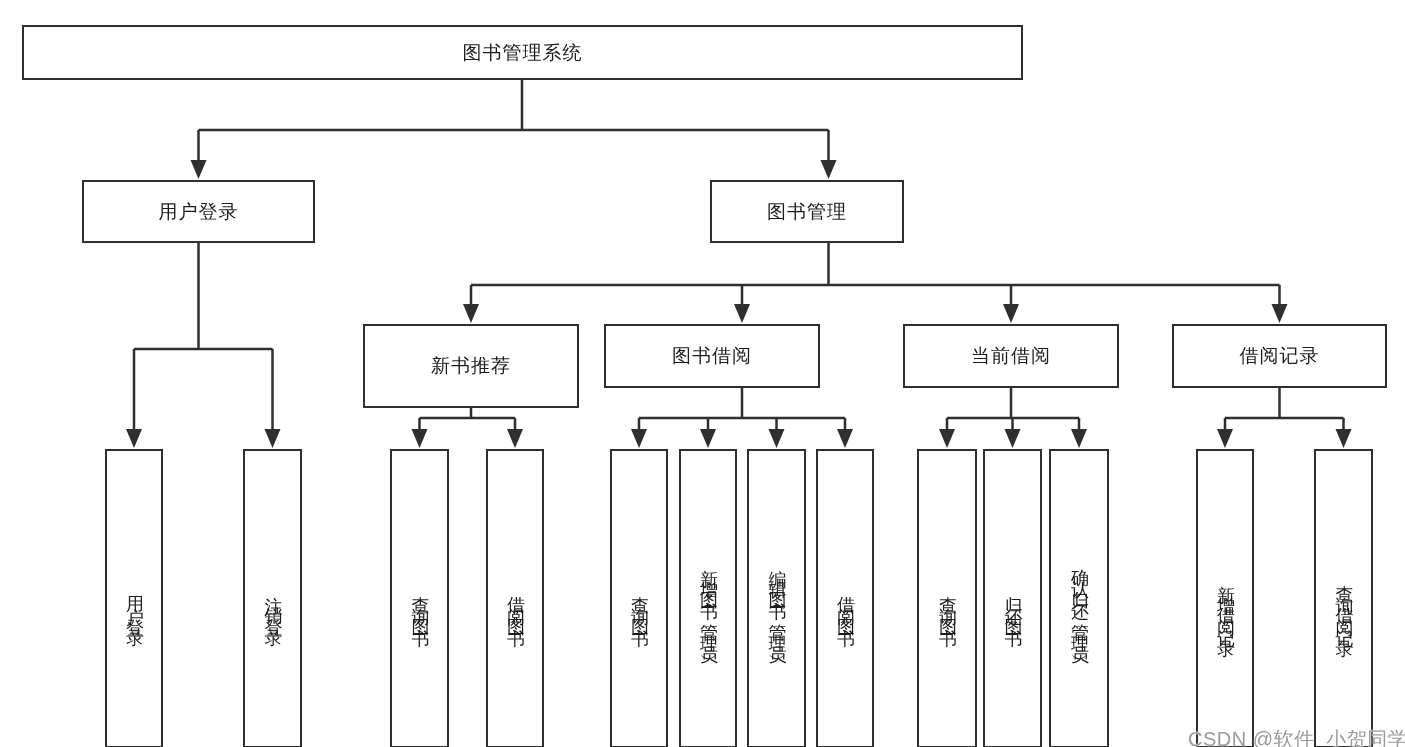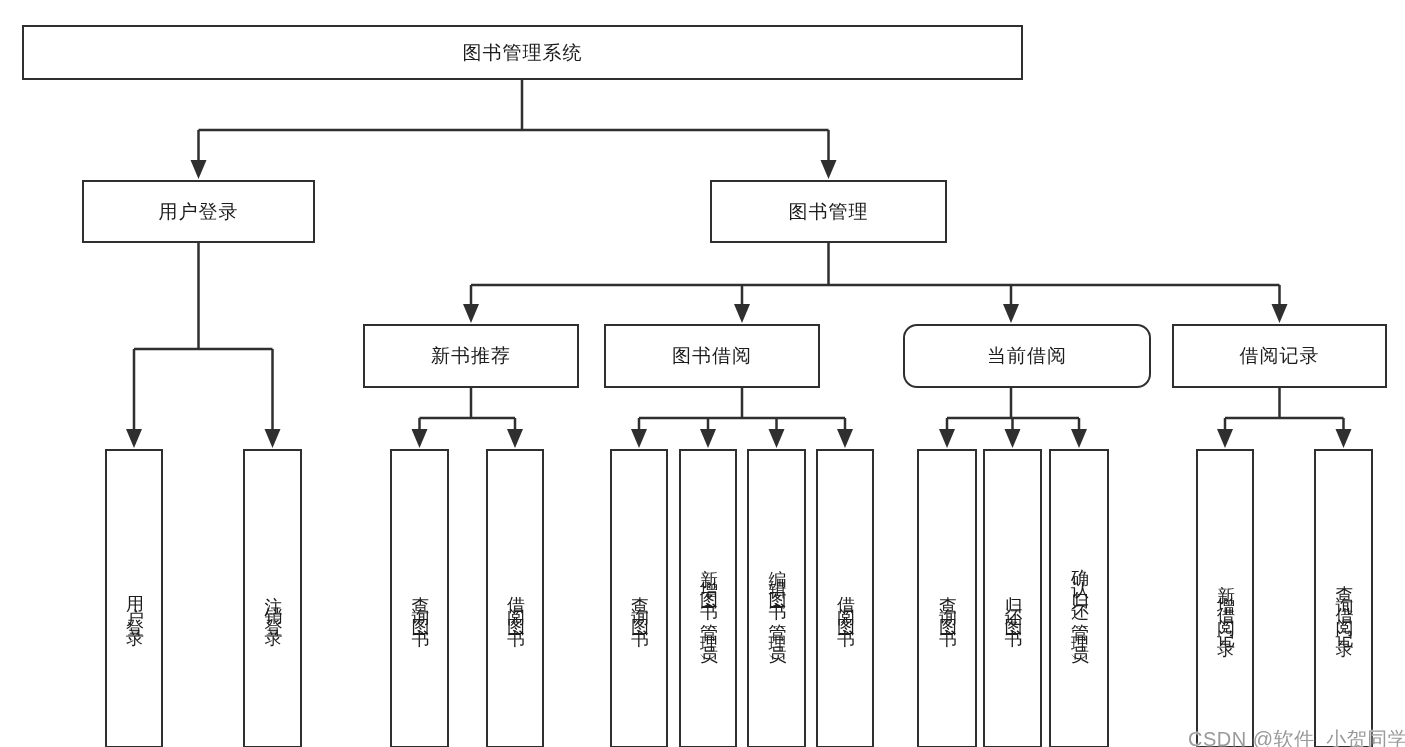--- a/index.html
+++ b/index.html
@@ -83,25 +83,25 @@
     <polygon points="939,417 955,417 947,436"></polygon>
     <polygon points="1004.5,417 1020.5,417 1012.5,436"></polygon>
     <polygon points="1071,417 1087,417 1079,436"></polygon>
     <polygon points="1217,417 1233,417 1225,436"></polygon>
     <polygon points="1335.5,417 1351.5,417 1343.5,436"></polygon>
   </svg>
 
   <div class="node" style="left:22px;top:13px;width:1001px;height:55px;">图书管理系统</div>
 
   <div class="node" style="left:82px;top:168px;width:233px;height:63px;">用户登录</div>
-  <div class="node" style="left:710px;top:168px;width:237px;height:63px;">图书管理</div>
+  <div class="node" style="left:710px;top:168px;width:194px;height:63px;">图书管理</div>
 
-  <div class="node" style="left:363px;top:312px;width:216px;height:64px;">新书推荐</div>
+  <div class="node" style="left:363px;top:312px;width:216px;height:84px;">新书推荐</div>
   <div class="node" style="left:604px;top:312px;width:216px;height:64px;">图书借阅</div>
-  <div class="node" style="left:903px;top:312px;width:248px;height:64px;border-radius:14px;">当前借阅</div>
+  <div class="node" style="left:903px;top:312px;width:216px;height:64px;">当前借阅</div>
   <div class="node" style="left:1172px;top:312px;width:215px;height:64px;text-align:center;">借阅记录</div>
 
   <div class="node vnode" style="left:105px;top:437px;width:58px;height:299px;">用户登录</div>
   <div class="node vnode" style="left:243px;top:437px;width:59px;height:299px;">注销登录</div>
 
   <div class="node vnode" style="left:390px;top:437px;width:59px;height:299px;">查询图书</div>
   <div class="node vnode" style="left:486px;top:437px;width:58px;height:299px;">借阅图书</div>
 
   <div class="node vnode" style="left:610px;top:437px;width:58px;height:299px;">查询图书</div>
   <div class="node vnode" style="left:679px;top:437px;width:58px;height:299px;">新增图书（管理员）</div>

